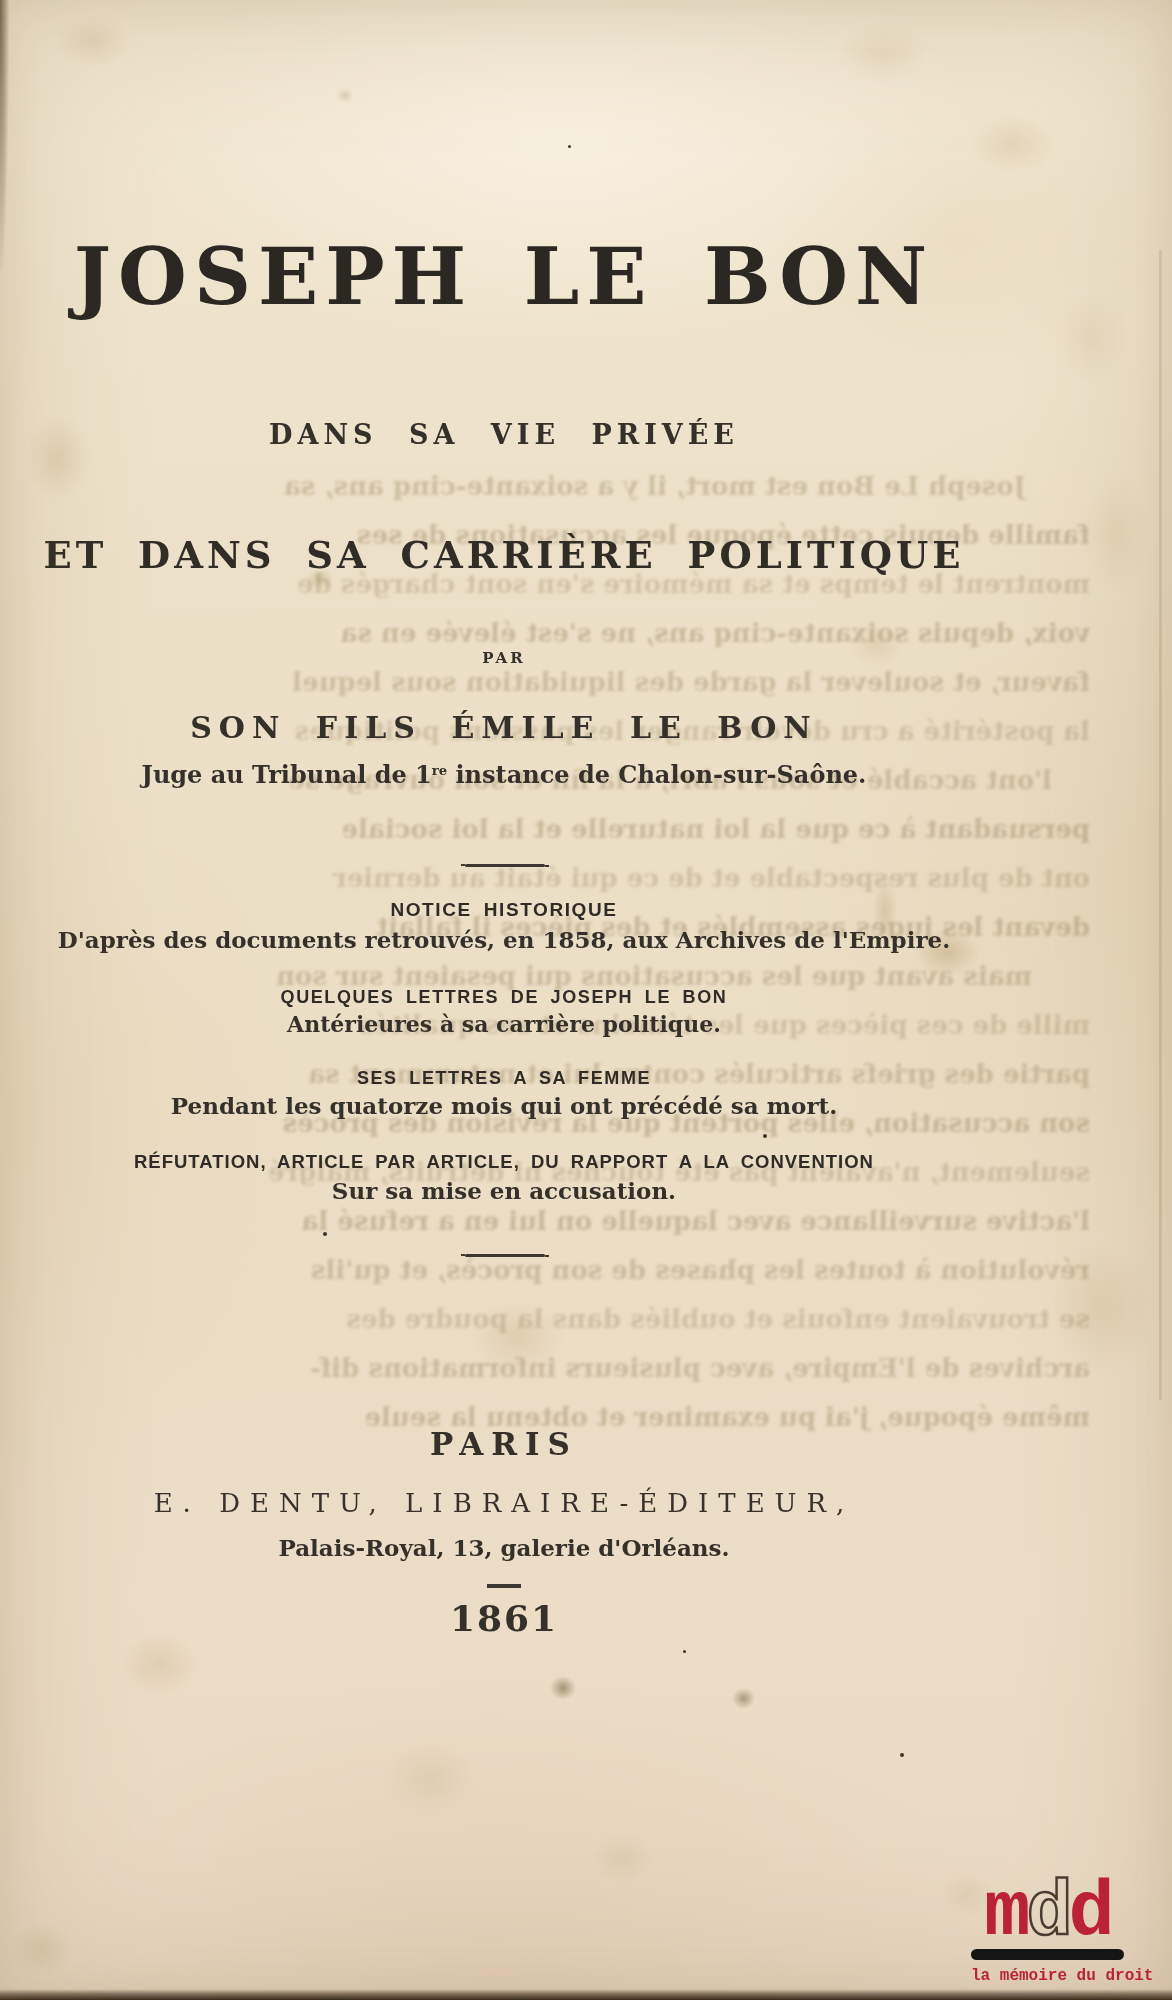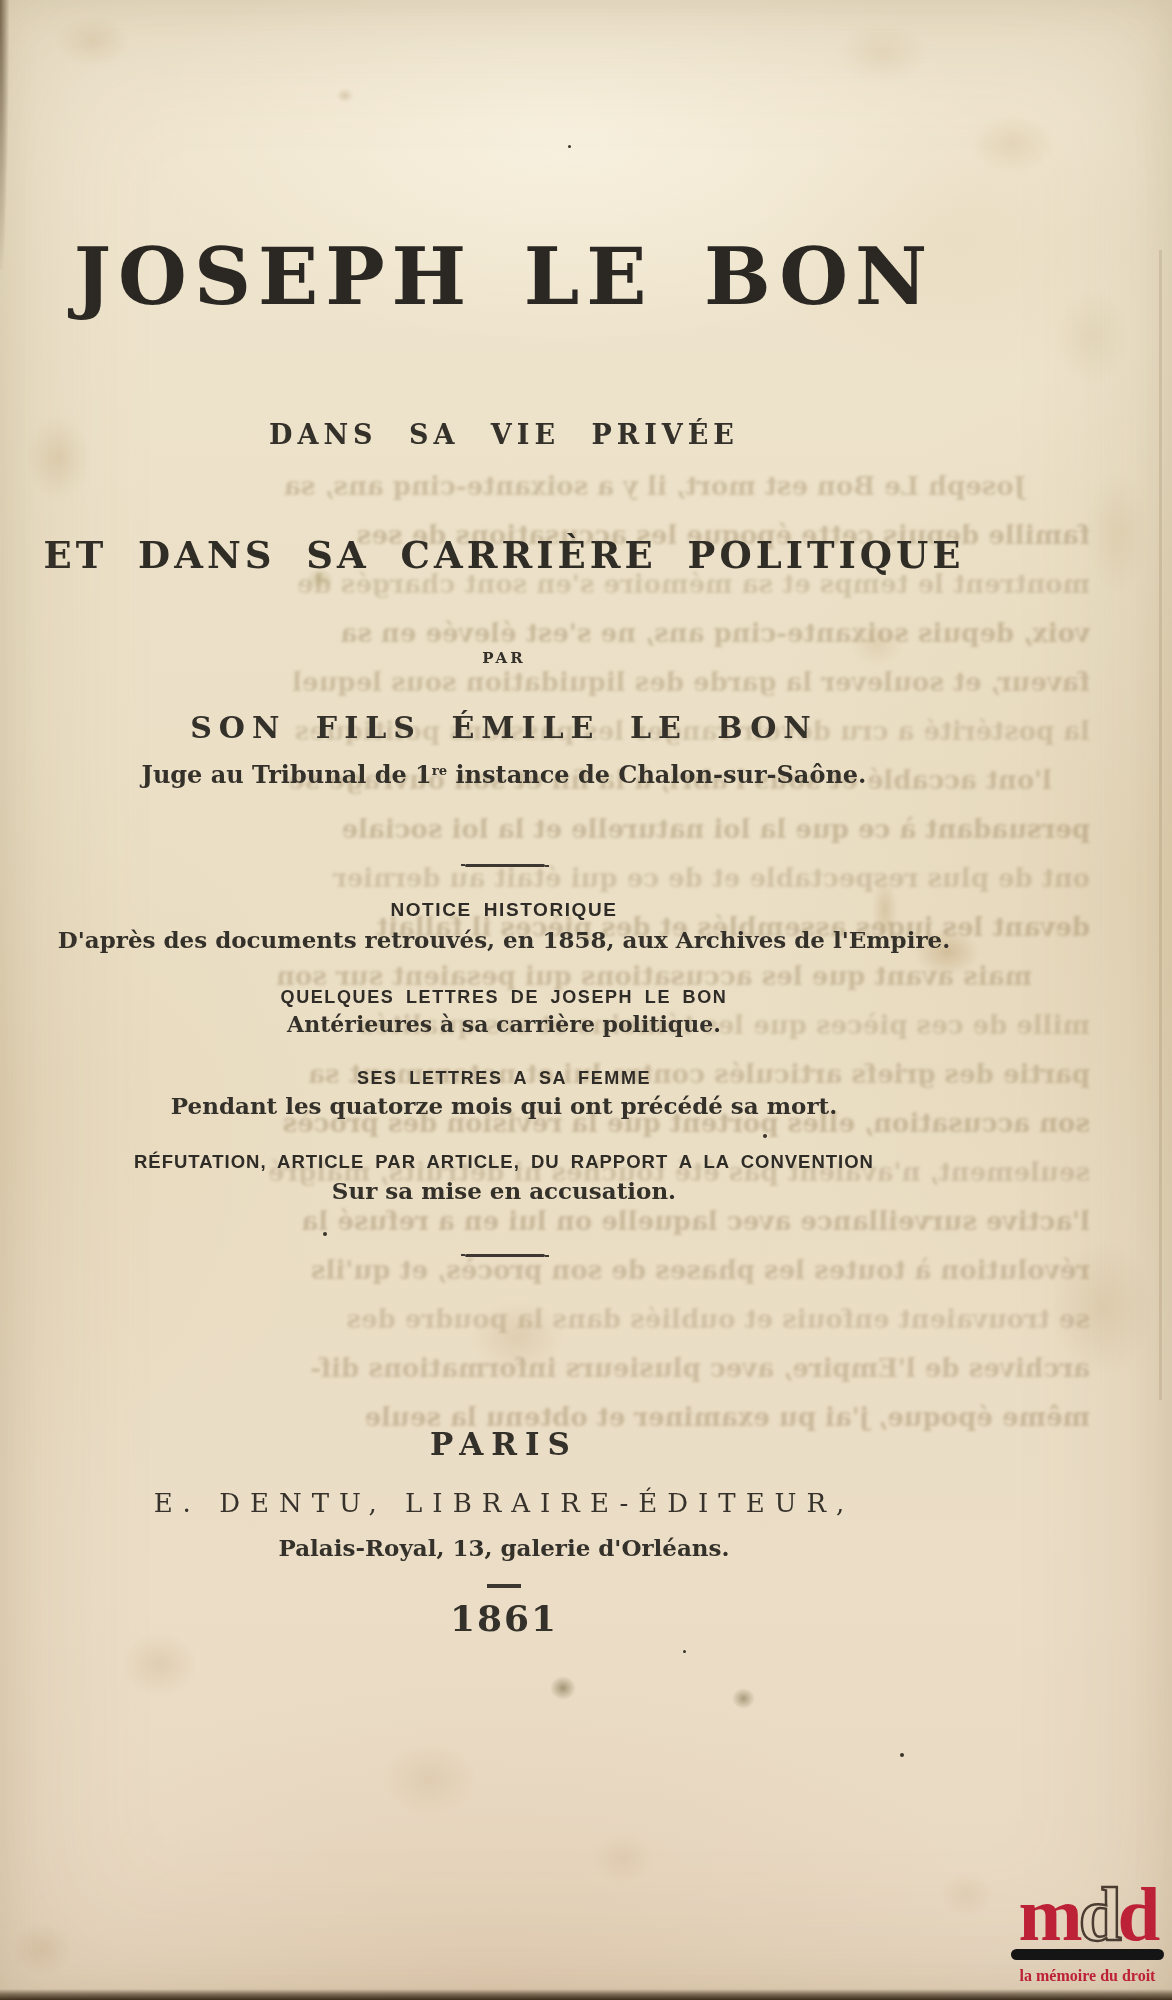--- a/index.html
+++ b/index.html
@@ -79,22 +79,22 @@
 
   
   .edge-bottom{position:absolute;left:0;right:0;bottom:0;height:11px;z-index:5;
     background:linear-gradient(to top,#2e2216 0%,rgba(48,36,24,.55) 55%,rgba(48,36,24,0) 100%);}
   .edge-left{position:absolute;left:0;top:0;width:9px;height:270px;z-index:5;
     background:radial-gradient(ellipse at left top,rgba(62,46,28,.7),rgba(62,46,28,0) 75%);}
   .edge-right{position:absolute;left:1159px;top:250px;width:3px;height:1150px;z-index:2;
     background:rgba(120,95,60,.16);}
 
   
-  .mdd{position:absolute;left:1011px;top:1874px;width:153px;z-index:7;text-align:center;
-       font-family:Liberation Serif, serif;}
+  .mdd{position:absolute;left:971px;top:1874px;width:153px;z-index:7;text-align:center;
+       font-family:Liberation Mono, monospace;}
   .mdd-word{font-weight:700;font-size:77px;line-height:80px;letter-spacing:-4px;color:#bd2137;}
   .mdd-word .d-outline{color:rgba(0,0,0,0);-webkit-text-stroke:2.5px #4a3c31;}
   .mdd-bar{height:11px;background:#151515;border-radius:6px;margin-top:-5px;}
   .mdd-tag{margin-top:7px;font-weight:700;font-size:16px;color:#bd2137;white-space:nowrap;}
 </style>
 </head>
 <body>
 
 <div id="stage">
 

